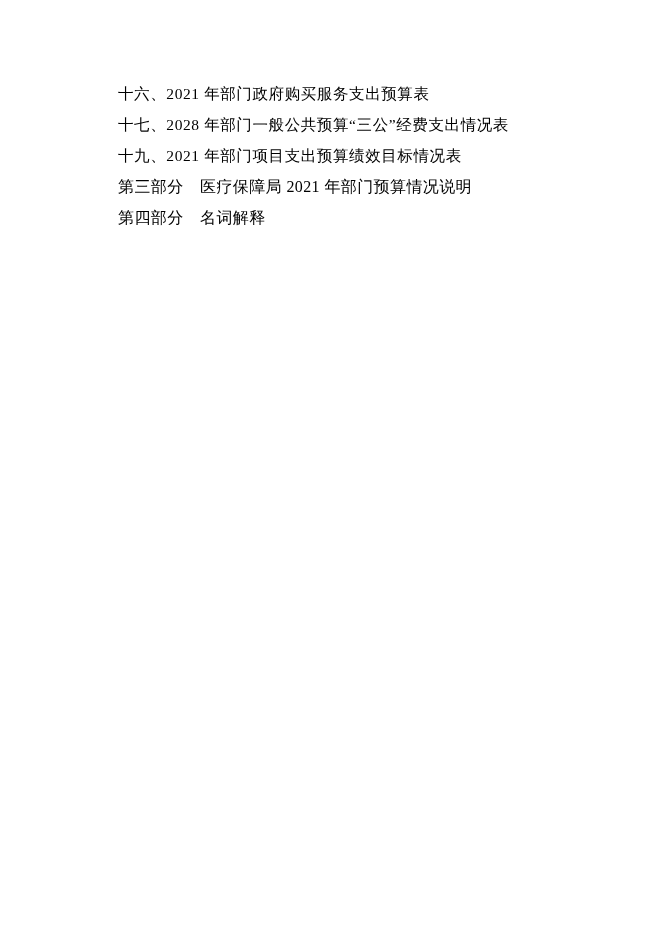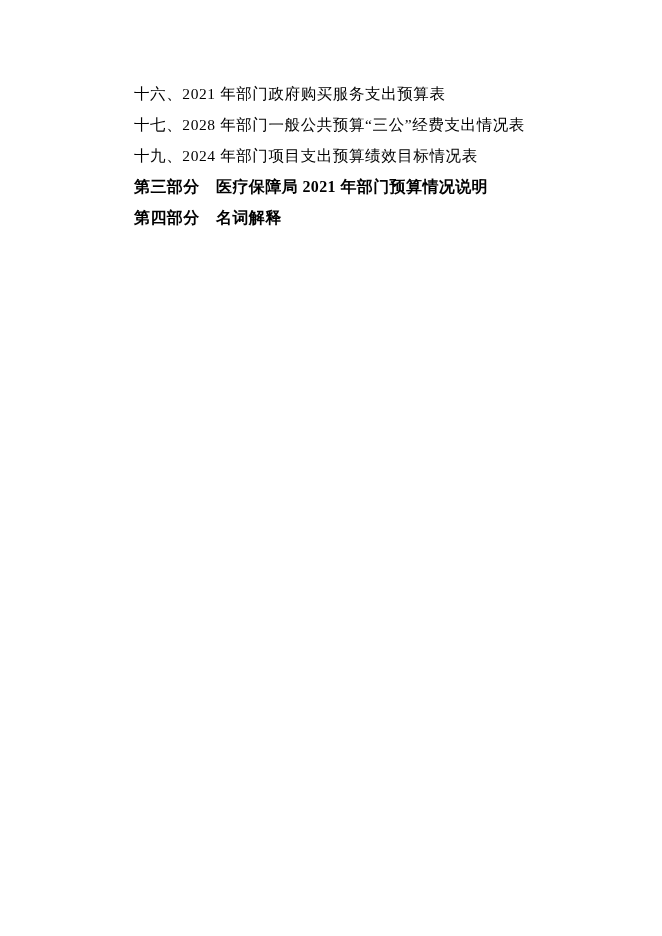--- a/index.html
+++ b/index.html
@@ -12,42 +12,41 @@
     width: 662px;
     height: 936px;
     background: #ffffff;
     overflow: hidden;
   }
   .content {
     position: absolute;
     left: 118px;
     top: 78px;
     width: 470px;
-    margin-left: 16px;
   }
   .toc-line {
     font-family: "Liberation Serif", "DejaVu Serif", serif;
     font-size: 15.5px;
     color: #000000;
     line-height: 31px;
     white-space: nowrap;
     letter-spacing: 0.6px;
   }
   .toc-line.bold {
-    font-weight: bold;
+    font-weight: normal;
     letter-spacing: 0.4px;
   }
   .toc-line.part {
     font-size: 16px;
   }
 </style>
 </head>
 <body>
 
 <div class="page">
   <div class="content">
     <div class="toc-line">十六、2021 年部门政府购买服务支出预算表</div>
     <div class="toc-line">十七、2028 年部门一般公共预算“三公”经费支出情况表</div>
-    <div class="toc-line">十九、2024 年部门项目支出预算绩效目标情况表</div>
+    <div class="toc-line">十九、2021 年部门项目支出预算绩效目标情况表</div>
     <div class="toc-line bold part">第三部分　医疗保障局 2021 年部门预算情况说明</div>
     <div class="toc-line bold part">第四部分　名词解释</div>
   </div>
 </div>
 
 </body></html>

